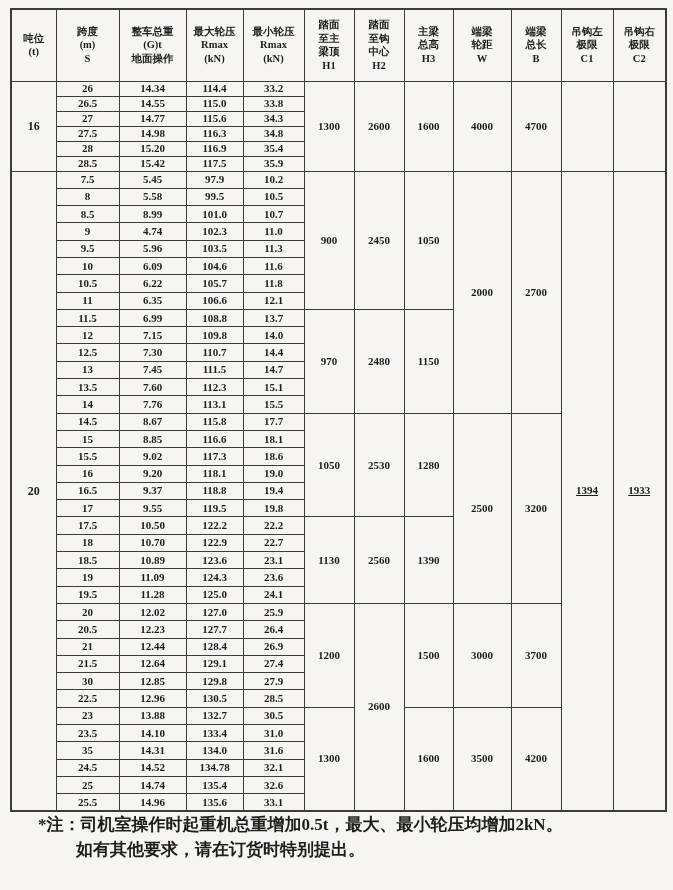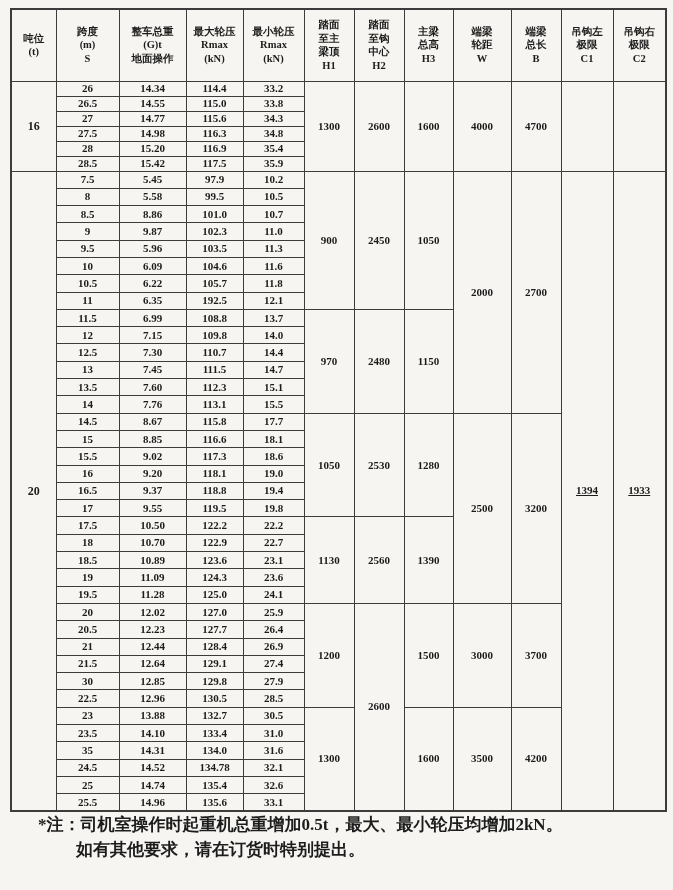--- a/index.html
+++ b/index.html
@@ -157,27 +157,27 @@
           <td rowspan="37" class="merged col-c2 va-top">1933</td>
         </tr>
         <tr class="s1">
           <td>8</td>
           <td>5.58</td>
           <td>99.5</td>
           <td>10.5</td>
         </tr>
         <tr class="s1">
           <td>8.5</td>
-          <td>8.86</td>
+          <td>8.99</td>
           <td>101.0</td>
           <td>10.7</td>
         </tr>
         <tr class="s1">
           <td>9</td>
-          <td>9.87</td>
+          <td>4.74</td>
           <td>102.3</td>
           <td>11.0</td>
         </tr>
         <tr class="s1">
           <td>9.5</td>
           <td>5.96</td>
           <td>103.5</td>
           <td>11.3</td>
         </tr>
         <tr class="s1">
@@ -188,21 +188,21 @@
         </tr>
         <tr class="s1">
           <td>10.5</td>
           <td>6.22</td>
           <td>105.7</td>
           <td>11.8</td>
         </tr>
         <tr class="s1">
           <td>11</td>
           <td>6.35</td>
-          <td>192.5</td>
+          <td>106.6</td>
           <td>12.1</td>
         </tr>
         <tr class="s1">
           <td>11.5</td>
           <td>6.99</td>
           <td>108.8</td>
           <td>13.7</td>
           <td rowspan="6" class="merged col-h1">970</td>
           <td rowspan="6" class="merged col-h2">2480</td>
           <td rowspan="6" class="merged col-h3">1150</td>

